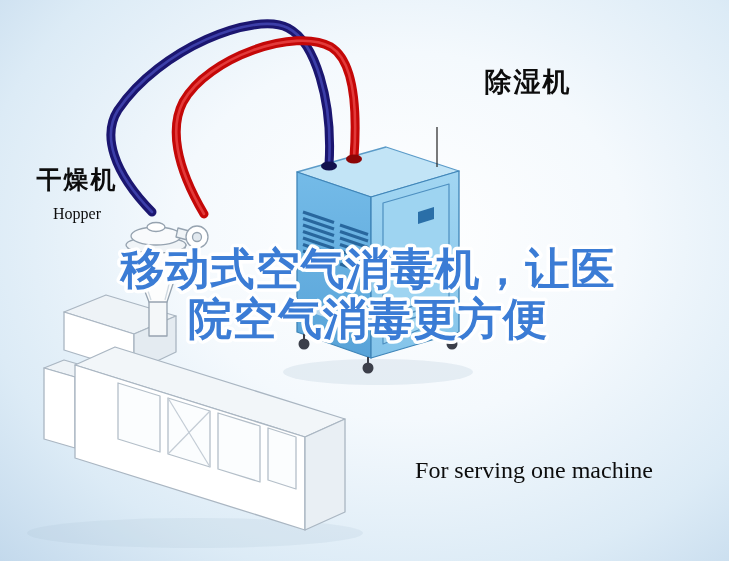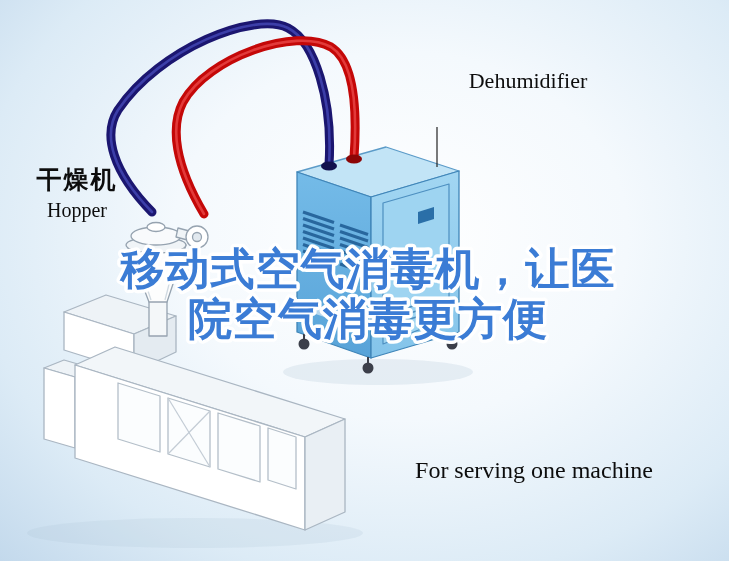--- a/index.html
+++ b/index.html
@@ -11,21 +11,21 @@
   }
   svg.scene { position:absolute; left:0; top:0; width:729px; height:561px; }
   .label { position:absolute; text-align:center; color:#0d0d0d; }
   .label .cn { font-weight:700; font-family:"Liberation Sans", sans-serif; }
   .label .en { font-family:"Liberation Serif", serif; font-weight:400; }
   #label-dehumidifier { left:452px; top:64px; width:152px; }
   #label-dehumidifier .cn { font-size:27px; letter-spacing:2px; }
   #label-dehumidifier .en { font-size:22px; margin-top:4px; }
   #label-hopper { left:20px; top:163px; width:114px; }
   #label-hopper .cn { font-size:25px; letter-spacing:2px; }
-  #label-hopper .en { font-size:20px; margin-top:3px; }
+  #label-hopper .en { font-size:16px; margin-top:9px; }
   #label-system { left:396px; top:451px; width:276px; }
   #label-system .cn { font-size:27px; letter-spacing:1px; }
   #label-system .en { font-size:24px; margin-top:6px; }
   .headline {
     font-family:"Liberation Sans", sans-serif;
     font-weight:700;
   }
 </style>
 </head>
 <body>
@@ -139,21 +139,21 @@
       <ellipse cx="354" cy="159" rx="8" ry="4.5" fill="#8c0606"></ellipse>
     </g>
 
     <line x1="437" y1="127" x2="437" y2="167" stroke="#222222" stroke-width="1.2"></line>
 
     <text class="headline" x="368" y="284" font-size="44" letter-spacing="1" text-anchor="middle" fill="#3b7cd5" stroke="#ffffff" stroke-width="7" paint-order="stroke" stroke-linejoin="round">移动式空气消毒机，让医</text>
     <text class="headline" x="368" y="334" font-size="44" letter-spacing="1" text-anchor="middle" fill="#3b7cd5" stroke="#ffffff" stroke-width="7" paint-order="stroke" stroke-linejoin="round">院空气消毒更方便</text>
   </svg>
 
   <div class="label" id="label-dehumidifier">
-    <div class="en">Dehumidifier</div>
+    <div class="cn">除湿机</div>
   </div>
 
   <div class="label" id="label-hopper">
     <div class="cn">干燥机</div>
     <div class="en">Hopper</div>
   </div>
 
   <div class="label" id="label-system">
     <div class="en">For serving one machine</div>
   </div>

